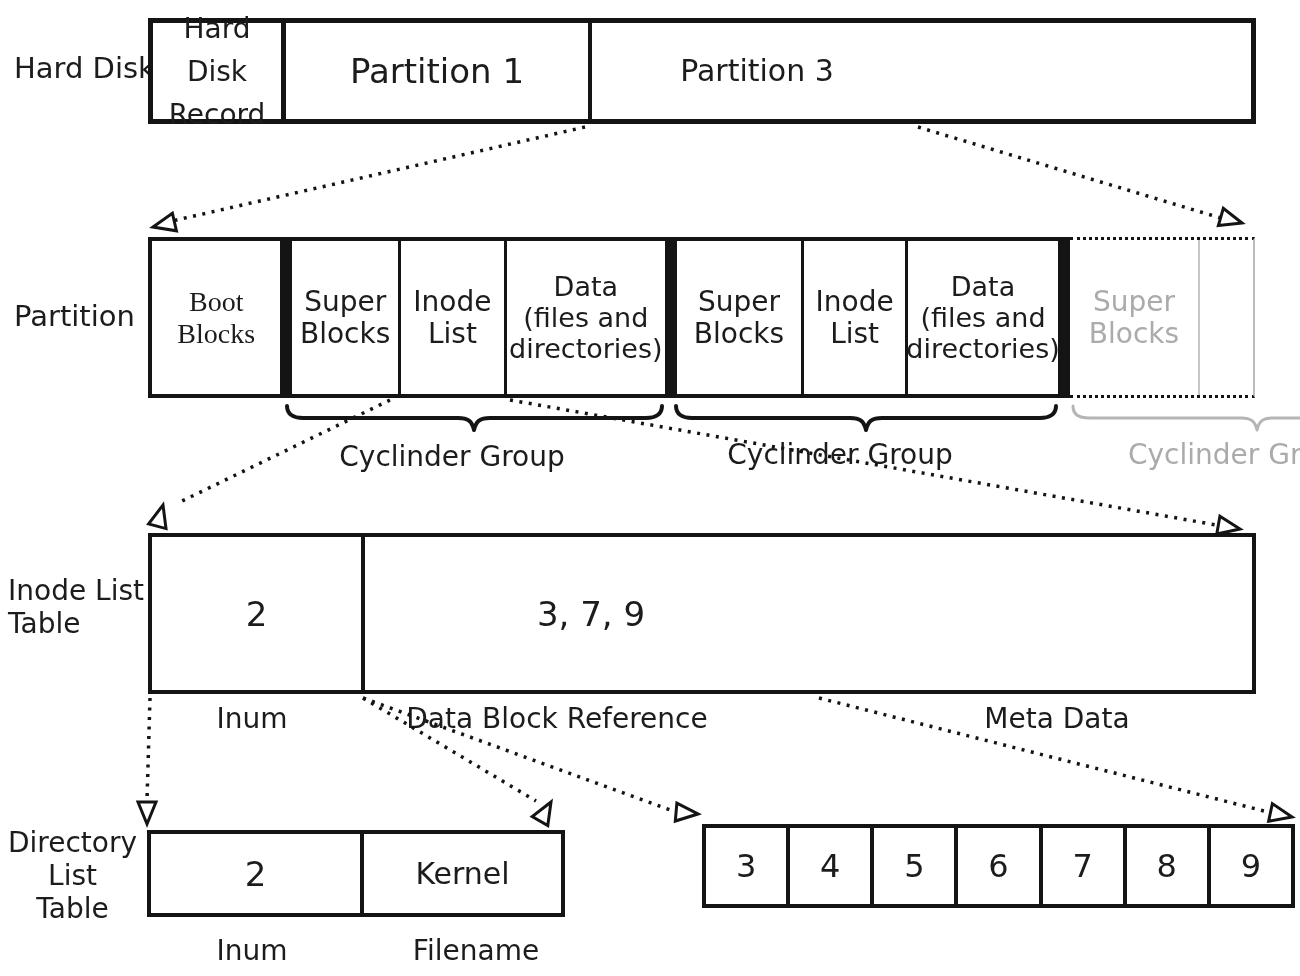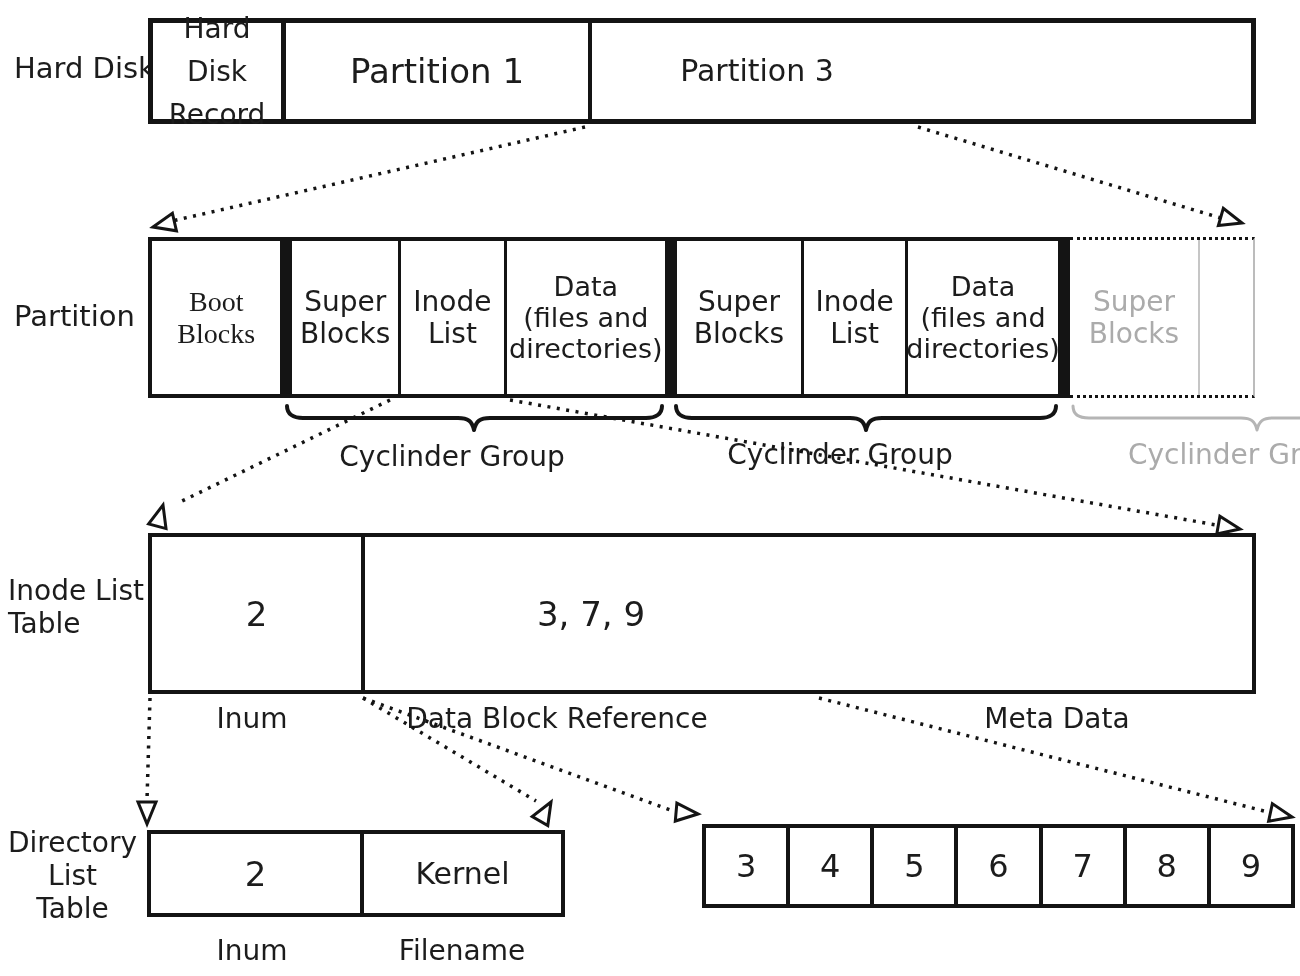--- a/index.html
+++ b/index.html
@@ -100,21 +100,21 @@
   <div class="abs sidelabel" style="left:8px;top:826px;font-size:28px;text-align:center;">Directory
 List
 Table</div>
 
   <div class="abs box" style="left:147px;top:830px;width:418px;height:87px;">
     <div class="cell big" style="width:209px;">2</div>
     <div class="cell bl4" style="width:201px;font-size:30px;">Kernel</div>
   </div>
 
   <div class="abs fieldlabel" style="left:252px;top:934px;">Inum</div>
-  <div class="abs fieldlabel" style="left:462px;top:934px;">Filename</div>
+  <div class="abs fieldlabel" style="left:476px;top:934px;">Filename</div>
 
   <div class="abs box" style="left:702px;top:824px;width:593px;height:84px;">
     <div class="cell num" style="flex:1;">3</div>
     <div class="cell num bl4" style="flex:1;">4</div>
     <div class="cell num bl4" style="flex:1;">5</div>
     <div class="cell num bl4" style="flex:1;">6</div>
     <div class="cell num bl4" style="flex:1;">7</div>
     <div class="cell num bl4" style="flex:1;">8</div>
     <div class="cell num bl4" style="flex:1;">9</div>
   </div>

